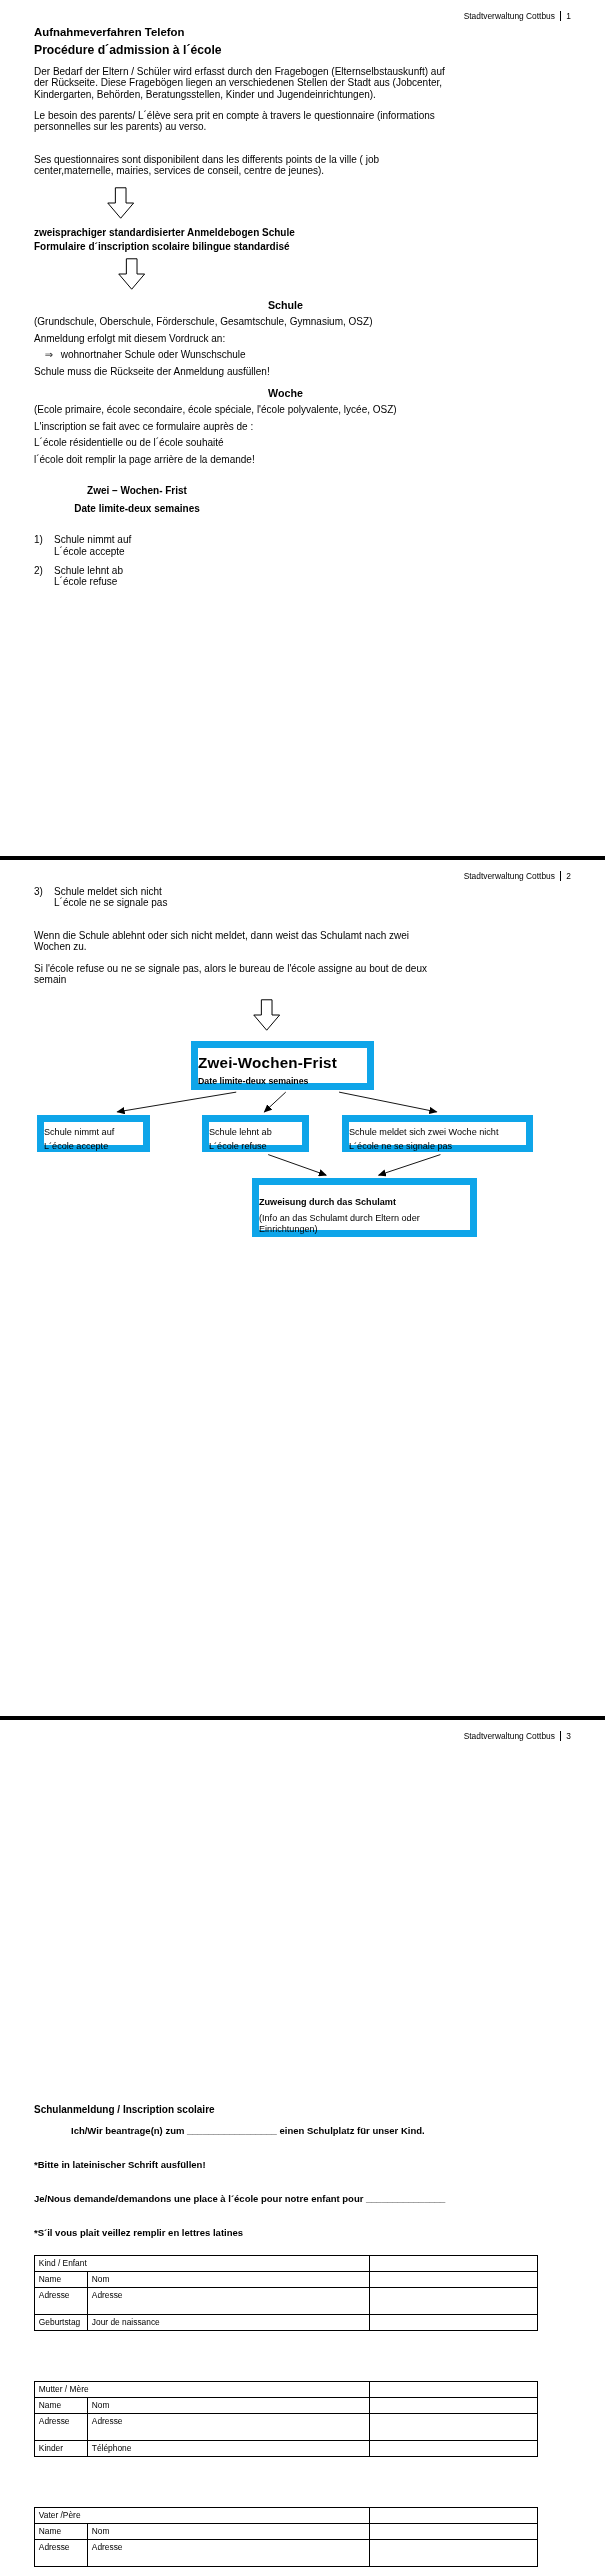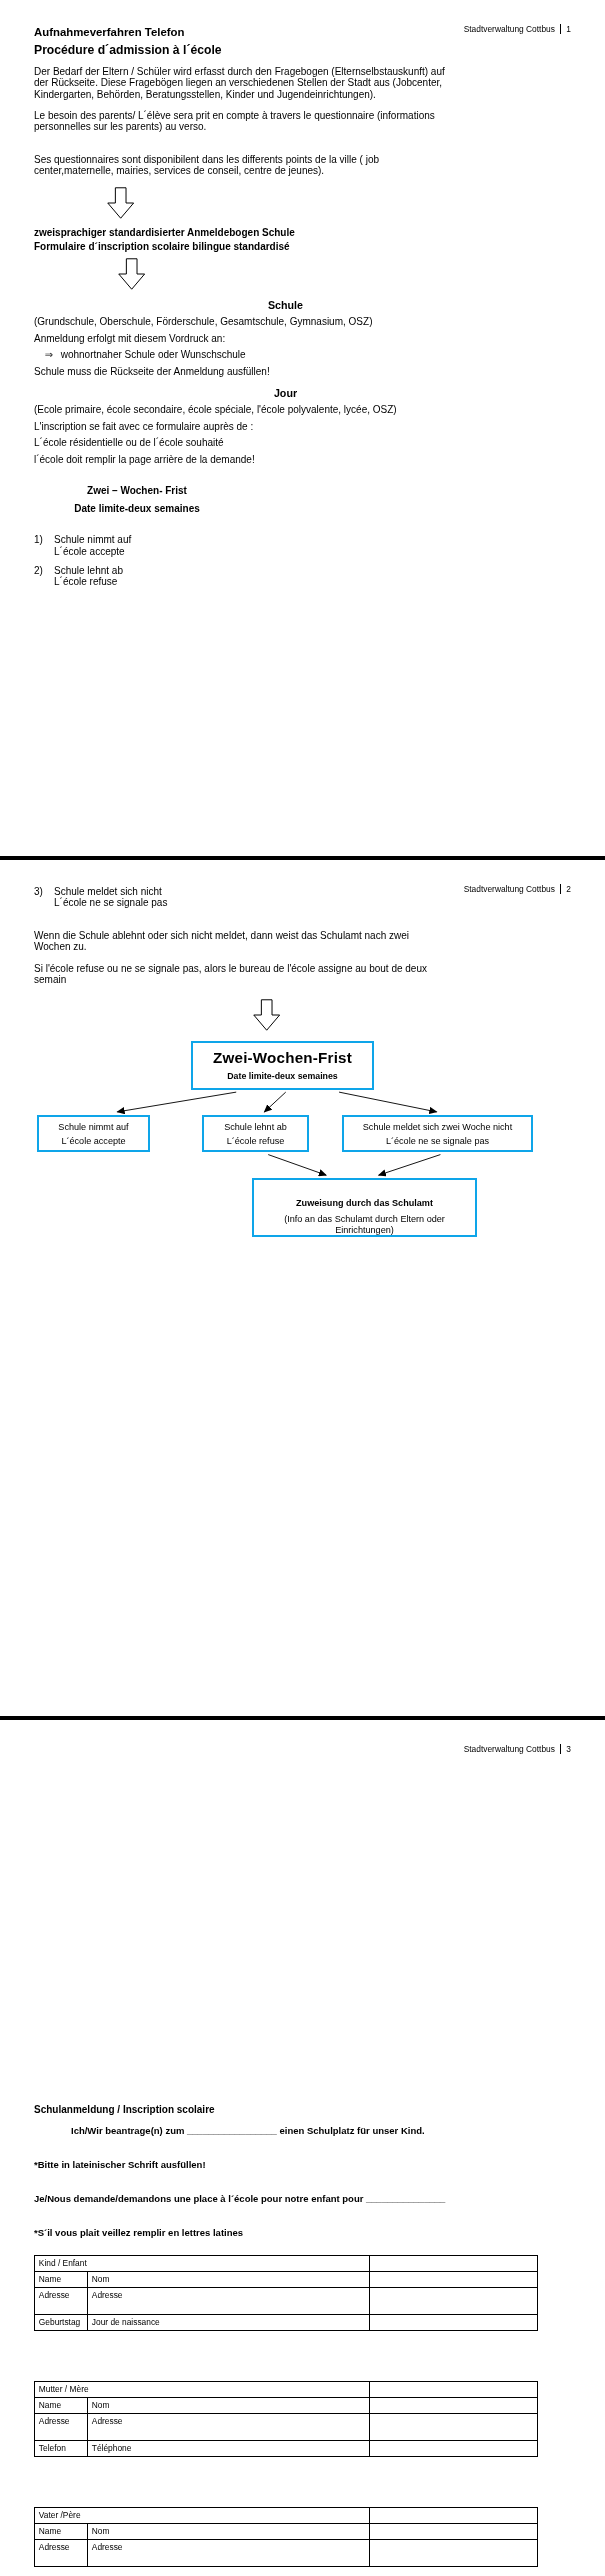--- a/index.html
+++ b/index.html
@@ -2,21 +2,21 @@
 <html style="font-size:12.2px"><head>
 <meta charset="utf-8">
 <style>
   * { margin:0; padding:0; box-sizing:border-box; }
   html,body { background:#fff; }
   body { width:605px; font-family:"Liberation Sans", sans-serif; color:#000; }
 
   .page { position:relative; width:605px; height:856px; background:#fff; overflow:hidden; }
   .separator { width:605px; height:3.8px; background:#000; }
 
-  .hdr { position:absolute; top:24px; right:34px; font-size:8.4px; display:flex; align-items:center; gap:5.3px; }
+  .hdr { position:absolute; top:11px; right:34px; font-size:8.4px; display:flex; align-items:center; gap:5.3px; }
   .hdr-bar { width:0.8px; height:10px; background:#000; display:inline-block; }
 
   .content { padding:0 34px; }
 
   h1.title-de { font-size:11.4px; font-weight:bold; margin-top:26px; }
   h2.title-fr { font-size:12.2px; font-weight:bold; margin-top:5.3px; }
 
   .para { font-size:10px; line-height:11.4px; white-space:pre-line; max-width:534px; }
   .p1 { margin-top:8.4px; }
   .p2 { margin-top:10px; }
@@ -43,30 +43,30 @@
   .li1 { margin-top:20px; }
   .li2 { margin-top:7.6px; }
   .item3 { margin-top:26px; }
 
   .pg2-p1 { margin-top:21.3px; }
   .pg2-p2 { margin-top:10px; }
 
   .flowchart { position:absolute; left:0; top:139px; width:605px; height:427px; }
   .fc-arrows { position:absolute; left:0; top:0; pointer-events:none; }
   .fa { position:absolute; left:253px; top:0; }
-  .fc-box { position:absolute; border:2px solid #0ea5e9; background:#fff; text-align:center; }
+  .fc-box { position:absolute; border:7px solid #0ea5e9; background:#fff; }
   .main-box { left:191px; top:42px; width:183px; height:49px; padding-top:6.1px; }
   .main-title { font-size:15.2px; font-weight:bold; letter-spacing:0.2px; }
   .main-sub { font-size:8.8px; font-weight:bold; margin-top:5.3px; }
   .small-box { top:116px; height:37px; font-size:9.1px; line-height:10.7px; padding-top:5.3px; }
   .small-box div + div { margin-top:3px; }
   .b1 { left:37px; width:113px; }
   .b2 { left:202px; width:107px; }
   .b3 { left:342px; width:191px; }
-  .result-box { left:252px; top:179px; width:225px; height:59px; padding-top:18px; font-size:9.1px; line-height:10.7px; }
+  .result-box { left:252px; top:179px; width:225px; height:59px; padding-top:12px; font-size:9.1px; line-height:10.7px; }
   .result-title { font-weight:bold; }
   .result-sub { margin-top:5.3px; white-space:pre-line; }
 
   .p3-title { font-weight:bold; font-size:10px; margin-top:384px; }
   .p3-line { font-weight:bold; font-size:9.5px; margin-top:23px; max-width:534px; }
   .p3-first { margin-top:10px;margin-left:37px; }
 
   .form-table { border-collapse:collapse; width:503px; table-layout:fixed; font-size:8.4px; background:#fff; }
   .form-table td { border:0.8px solid #000; padding:2.3px 3.8px; vertical-align:top; height:16px; }
   .form-table tr.tall td { height:27px; }
@@ -111,21 +111,21 @@
 
     <div class="sec-head">Schule</div>
     <div class="line">(Grundschule, Oberschule, Förderschule, Gesamtschule, Gymnasium, OSZ)</div>
     <div class="line">Anmeldung erfolgt mit diesem Vordruck an:</div>
     <div class="line arrow-line">
       <span class="dbl">⇒</span>
       <span>wohnortnaher Schule oder Wunschschule</span>
     </div>
     <div class="line">Schule muss die Rückseite der Anmeldung ausfüllen!</div>
 
-    <div class="sec-head">Jour</div>
+    <div class="sec-head">Woche</div>
     <div class="line">(Ecole primaire, école secondaire, école spéciale, l'école polyvalente, lycée, OSZ)</div>
     <div class="line">L'inscription se fait avec ce formulaire auprès  de :</div>
     <div class="line">L´école résidentielle ou de l´école souhaité</div>
     <div class="line">l´école doit remplir la page arrière de la demande!</div>
 
     <div class="frist">
       <div>Zwei – Wochen- Frist</div>
       <div>Date limite-deux semaines</div>
     </div>
 
@@ -273,21 +273,21 @@
           <td>Name</td>
           <td>Nom</td>
           <td></td>
         </tr>
         <tr class="tall">
           <td>Adresse</td>
           <td>Adresse</td>
           <td></td>
         </tr>
         <tr>
-          <td>Telefon</td>
+          <td>Kinder</td>
           <td>Téléphone</td>
           <td></td>
         </tr>
       </tbody>
     </table>
 
     <table class="form-table t3">
       <colgroup>
           <col class="c1">
           <col class="c2">

